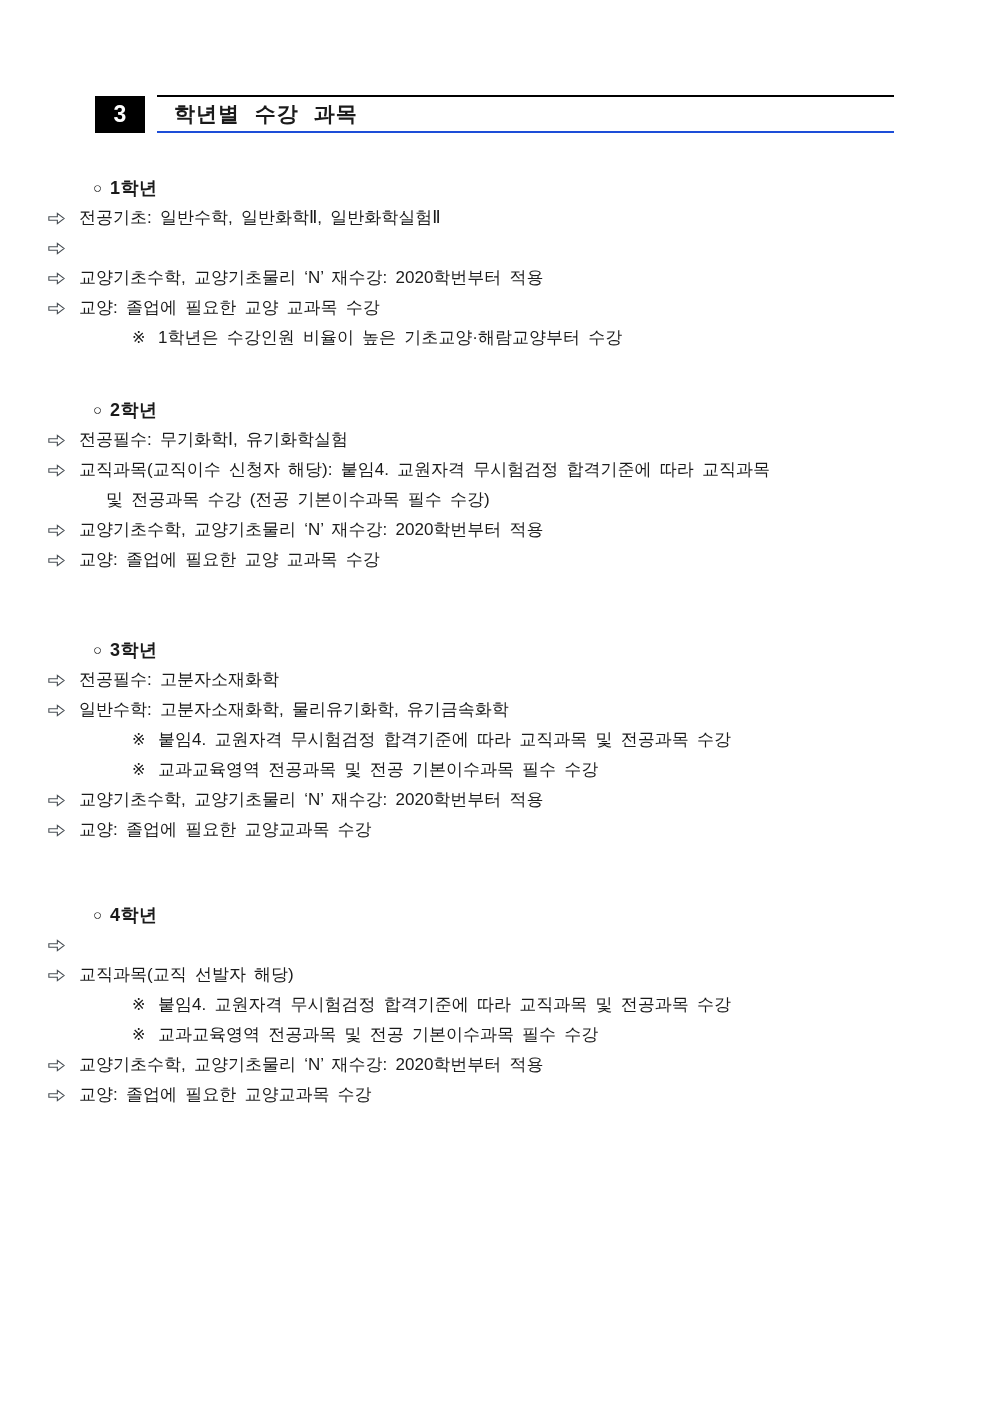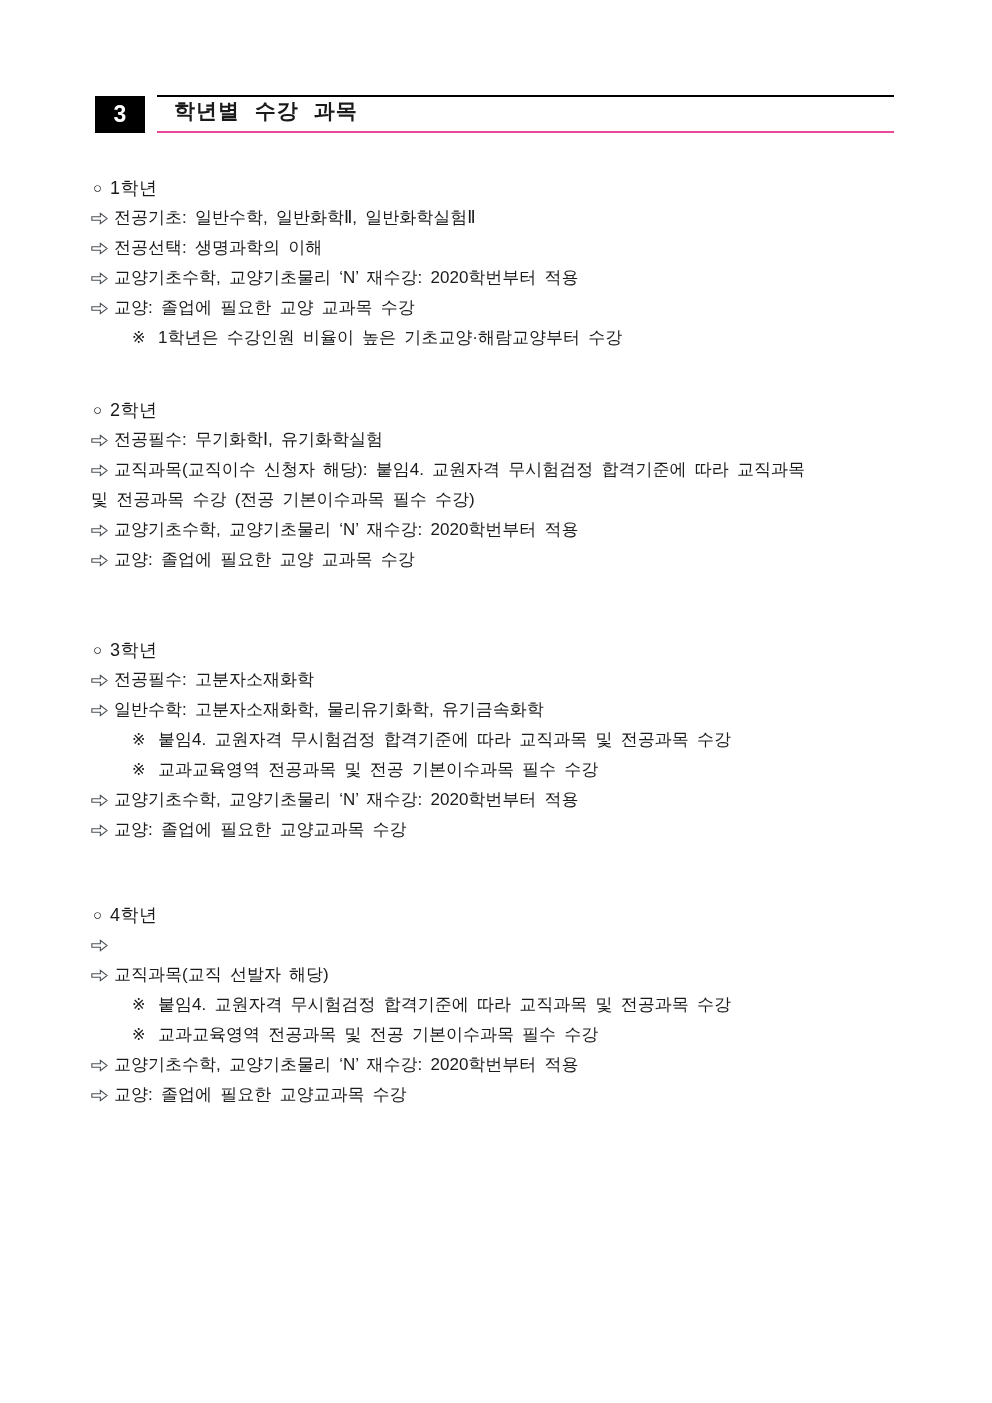--- a/index.html
+++ b/index.html
@@ -24,22 +24,23 @@
     font-weight: bold;
     text-align: center;
     line-height: 37px;
   }
   .doc-header-rule-box {
     position: absolute;
     left: 157px; top: 95px;
     width: 737px; height: 38px;
     box-sizing: border-box;
     border-top: 2px solid #000000;
-    border-bottom: 2px solid #ec4899;
+    border-bottom: 2px solid #1d4ed8;
     display: flex;
+    align-items: center;
     padding-left: 17px;
   }
   .doc-header-title {
     font-size: 21px;
     font-weight: bold;
     letter-spacing: 1px;
     word-spacing: 8px;
     white-space: nowrap;
   }
 
@@ -53,34 +54,34 @@
   .line {
     height: 30px;
     line-height: 30px;
     white-space: nowrap;
     font-size: 17px;
     word-spacing: 3.5px;
     display: flex;
     align-items: center;
   }
   .line.head { padding-left: 93px; }
-  .line.arrow { padding-left: 91px; }
+  .line.arrow { padding-left: 48px; gap: 8px; }
   .line.note { padding-left: 132px; }
-  .line.cont { padding-left: 67px; margin-left: 24px; }
+  .line.cont { padding-left: 106px; }
 
   .circle-marker {
     display: inline-block;
     width: 17px;
     font-size: 15px;
     color: #222222;
     flex: 0 0 auto;
   }
   .head-title {
     font-size: 18px;
-    font-weight: normal;
+    font-weight: bold;
     letter-spacing: 0.5px;
   }
   .arrow-marker {
     display: inline-flex;
     width: 23px;
     align-items: center;
     flex: 0 0 auto;
   }
   .arrow-marker svg { display: block; }
   .note-marker {
@@ -116,21 +117,20 @@
           </svg>
         </span>
       <span class="item-text">전공기초: 일반수학, 일반화학Ⅱ, 일반화학실험Ⅱ</span>
     </div>
     <div class="line arrow">
       <span class="arrow-marker">
           <svg width="17" height="13" viewBox="0 0 20 14">
             <polygon points="1,5 11,5 11,1 19,7 11,13 11,9 1,9" fill="#ffffff" stroke="#4a5056" stroke-width="1.3"></polygon>
           </svg>
         </span>
-      <span class="item-text">전공선택: 생명과학의 이해</span>
     </div>
     <div class="line arrow">
       <span class="arrow-marker">
           <svg width="17" height="13" viewBox="0 0 20 14">
             <polygon points="1,5 11,5 11,1 19,7 11,13 11,9 1,9" fill="#ffffff" stroke="#4a5056" stroke-width="1.3"></polygon>
           </svg>
         </span>
       <span class="item-text">교양기초수학, 교양기초물리 ‘N’ 재수강: 2020학번부터 적용</span>
     </div>
     <div class="line arrow">

